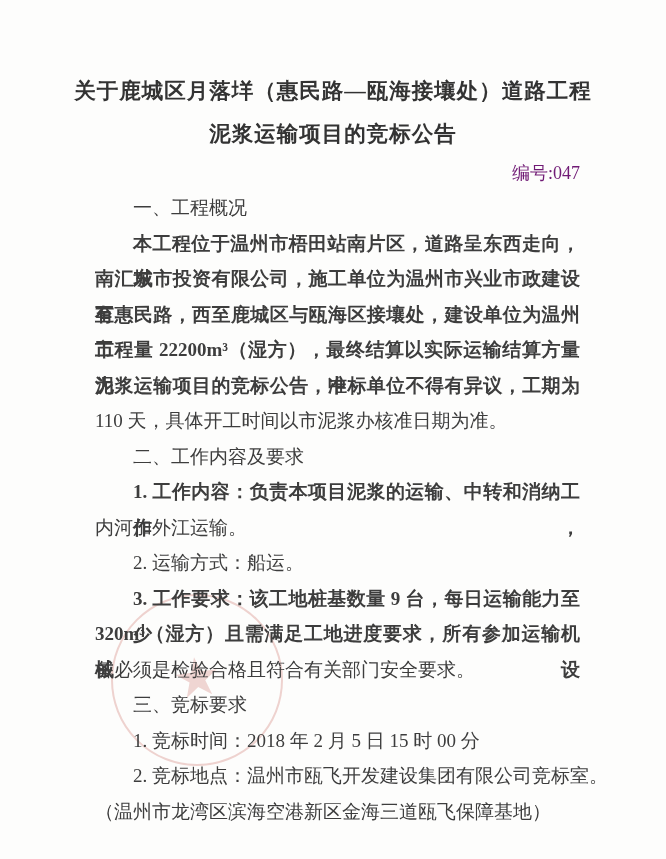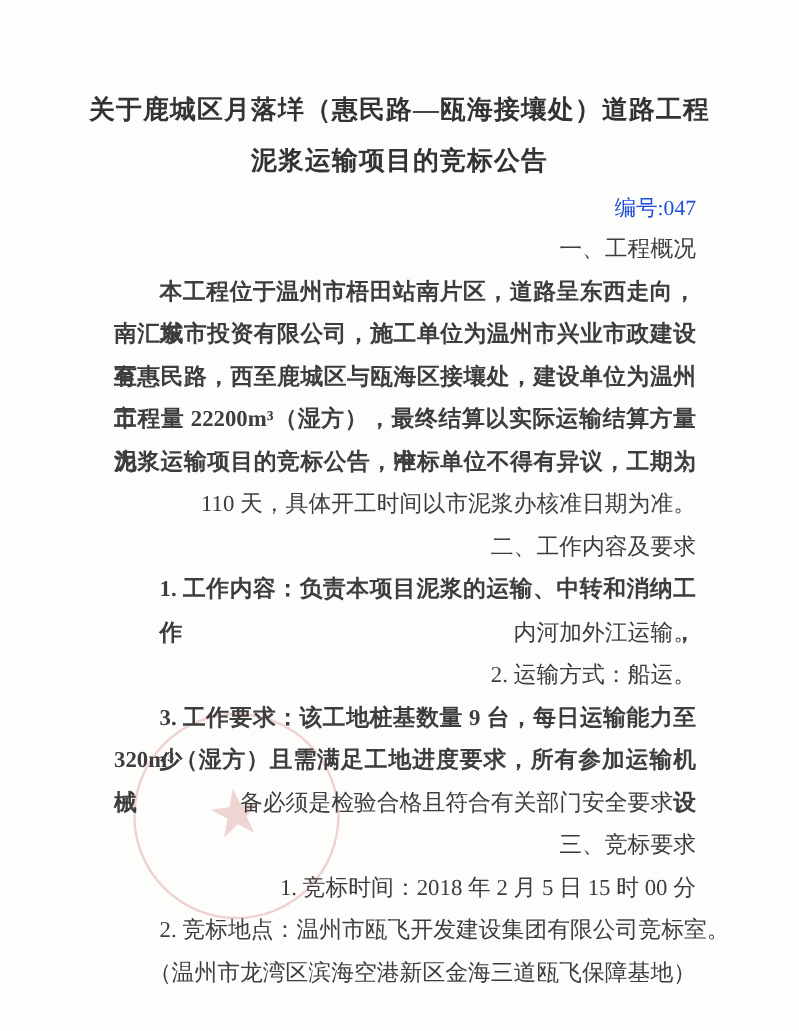--- a/index.html
+++ b/index.html
@@ -53,34 +53,34 @@
     letter-spacing: 1px;
     color: #333333;
     text-align: center;
   }
   .doc-number {
     text-align: right;
     padding-right: 86px;
     font-size: 18px;
     line-height: 26px;
     margin-top: 4px;
-    color: #1d4ed8;
+    color: #701a75;
   }
   .body-lines {
     margin-top: 4px;
     padding-left: 95px;
     padding-right: 86px;
     font-size: 19px;
     color: #3d3d3d;
   }
   .line {
     height: 35.5px;
     line-height: 35.5px;
     white-space: nowrap;
-    text-align: right;
+    text-align: left;
   }
   .line.justify {
     white-space: normal;
     text-align: justify;
     text-align-last: justify;
     text-justify: inter-character;
     font-weight: bold;
   }
   .line.indent {
     padding-left: 38px;

